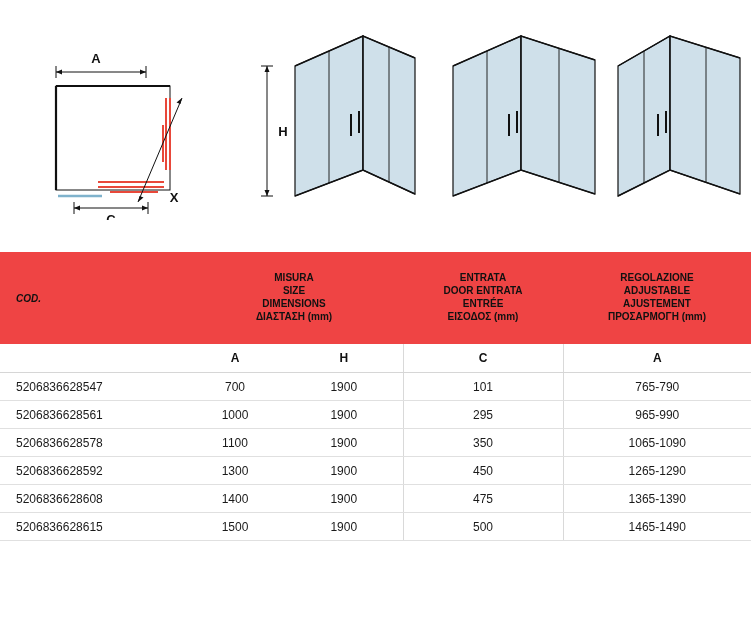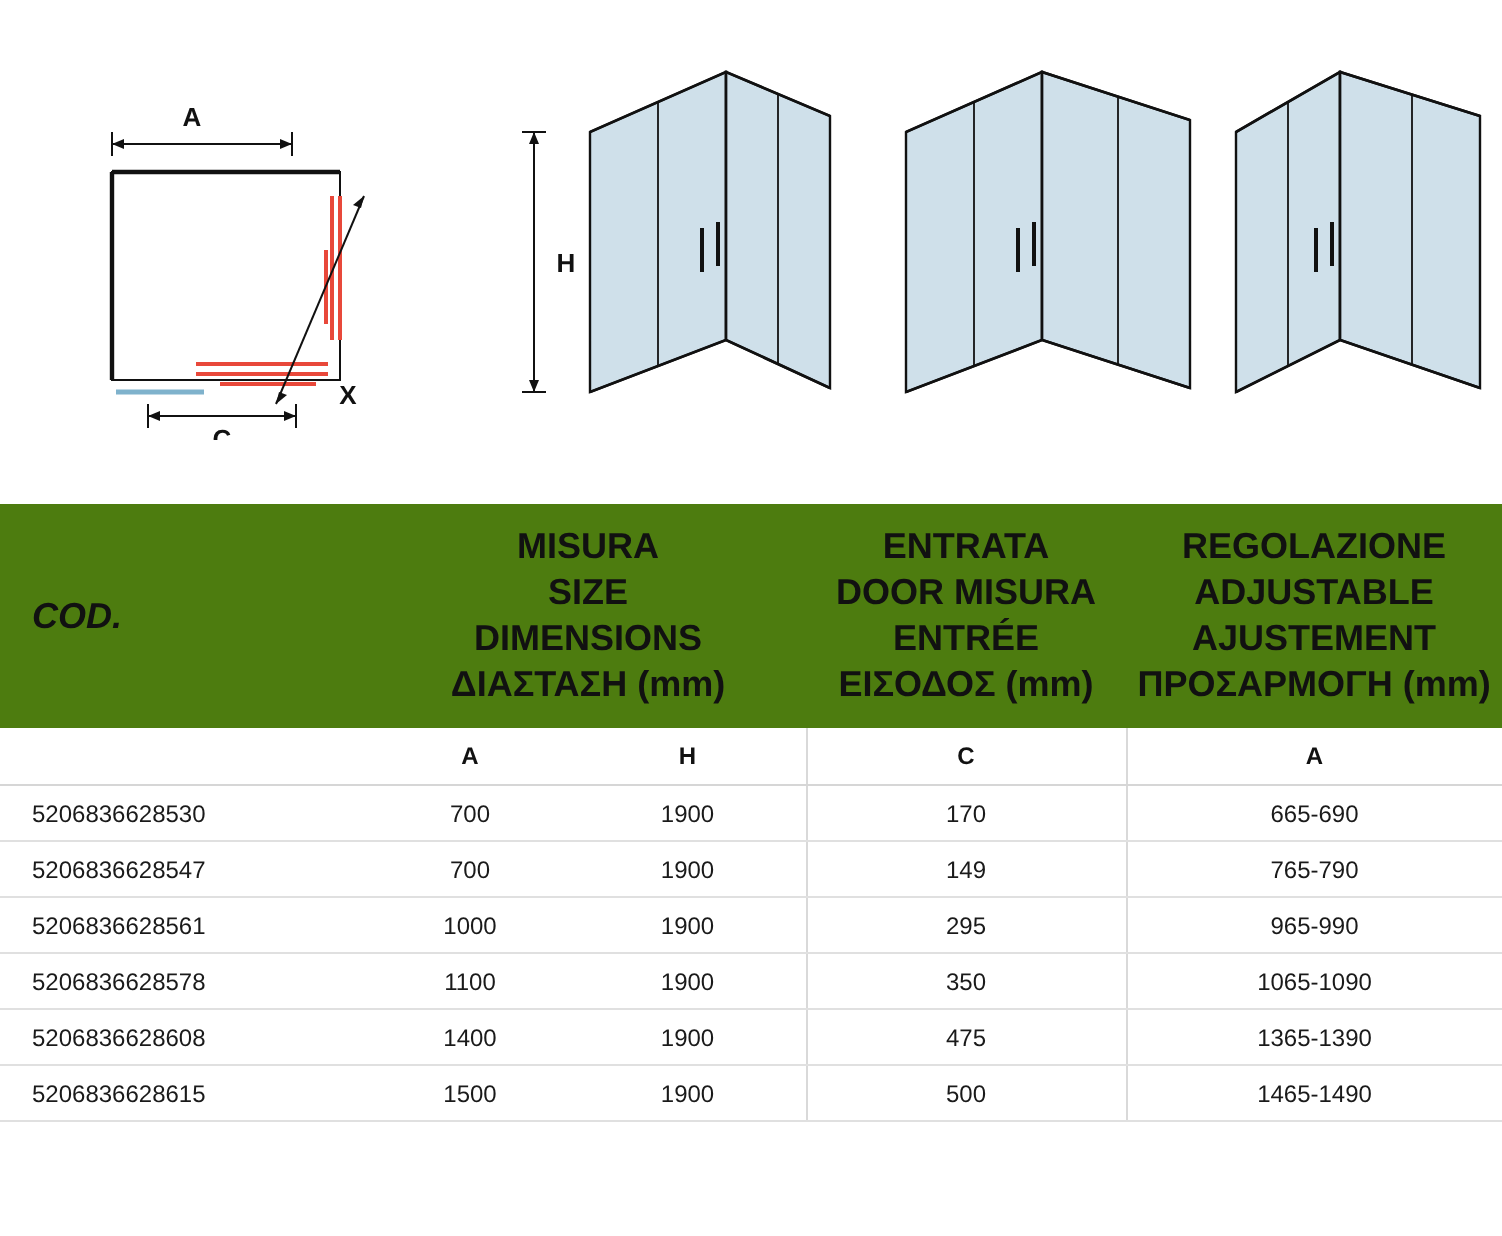--- a/index.html
+++ b/index.html
@@ -41,27 +41,27 @@
     left: 0;
     top: 252px;
     width: 751px;
   }
   table.spec {
     border-collapse: collapse;
     width: 751px;
     table-layout: fixed;
   }
   table.spec thead tr.head-main th {
-    background: #4d7c0f;
+    background: #ef4444;
     border: none;
     padding: 0;
-    height: 112px;
+    height: 92px;
     vertical-align: middle;
     font-weight: bold;
-    font-size: 18px;
+    font-size: 10px;
     color: #111;
   }
   .head-stack {
     display: flex;
     flex-direction: column;
     align-items: center;
     justify-content: center;
     line-height: 1.28;
   }
   .head-stack span { display: block; white-space: nowrap; }
@@ -215,21 +215,21 @@
             <span class="head-stack">
               <span>MISURA</span>
               <span>SIZE</span>
               <span>DIMENSIONS</span>
               <span>ΔΙΑΣΤΑΣΗ (mm)</span>
             </span>
           </th>
           <th class="vsep">
             <span class="head-stack">
               <span>ENTRATA</span>
-              <span>DOOR MISURA</span>
+              <span>DOOR ENTRATA</span>
               <span>ENTRÉE</span>
               <span>ΕΙΣΟΔΟΣ (mm)</span>
             </span>
           </th>
           <th class="vsep">
             <span class="head-stack">
               <span>REGOLAZIONE</span>
               <span>ADJUSTABLE</span>
               <span>AJUSTEMENT</span>
               <span>ΠΡΟΣΑΡΜΟΓΗ (mm)</span>
@@ -239,46 +239,46 @@
         <tr class="head-sub">
           <td></td>
           <td>A</td>
           <td>H</td>
           <td class="vsep">C</td>
           <td class="vsep">A</td>
         </tr>
       </thead>
       <tbody>
         <tr>
-          <td class="cod">5206836628530</td>
-          <td>700</td>
-          <td>1900</td>
-          <td class="vsep">170</td>
-          <td class="vsep">665-690</td>
-        </tr>
-        <tr>
           <td class="cod">5206836628547</td>
           <td>700</td>
           <td>1900</td>
-          <td class="vsep">149</td>
+          <td class="vsep">101</td>
           <td class="vsep">765-790</td>
         </tr>
         <tr>
           <td class="cod">5206836628561</td>
           <td>1000</td>
           <td>1900</td>
           <td class="vsep">295</td>
           <td class="vsep">965-990</td>
         </tr>
         <tr>
           <td class="cod">5206836628578</td>
           <td>1100</td>
           <td>1900</td>
           <td class="vsep">350</td>
           <td class="vsep">1065-1090</td>
+        </tr>
+        <tr>
+          <td class="cod">5206836628592</td>
+          <td>1300</td>
+          <td>1900</td>
+          <td class="vsep">450</td>
+          <td class="vsep">1265-1290</td>
         </tr>
         <tr>
           <td class="cod">5206836628608</td>
           <td>1400</td>
           <td>1900</td>
           <td class="vsep">475</td>
           <td class="vsep">1365-1390</td>
         </tr>
         <tr>
           <td class="cod">5206836628615</td>

